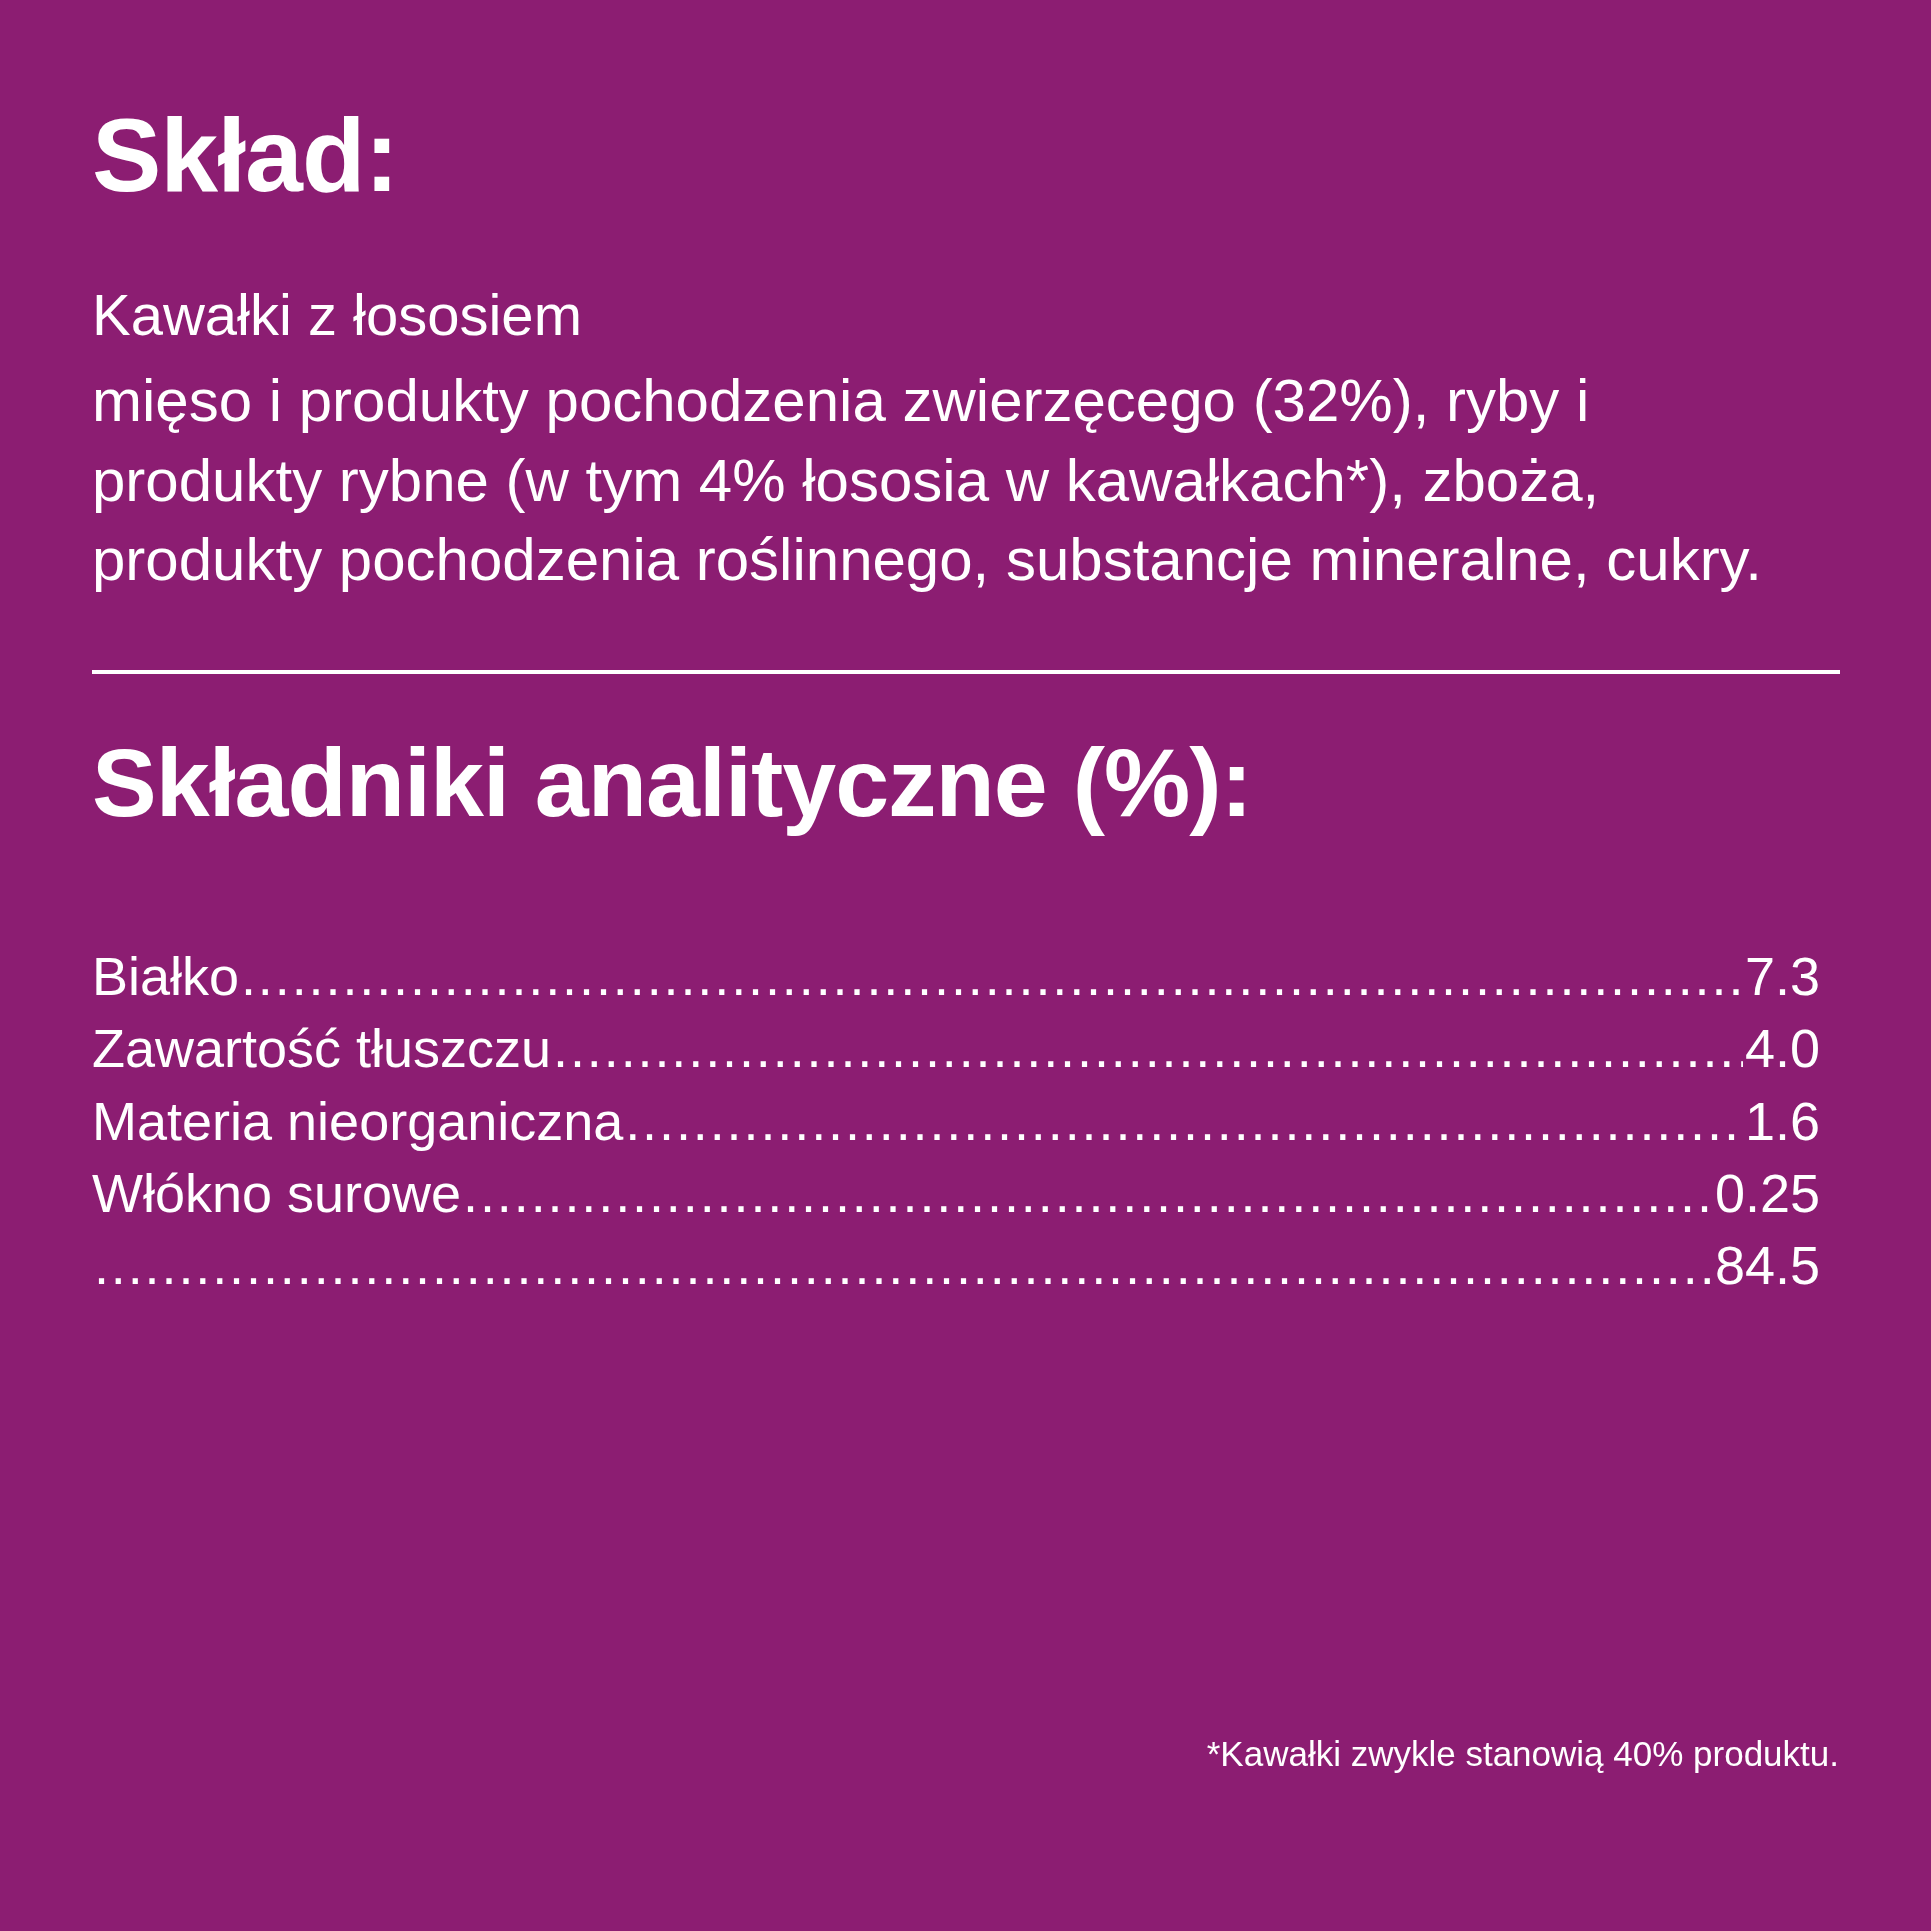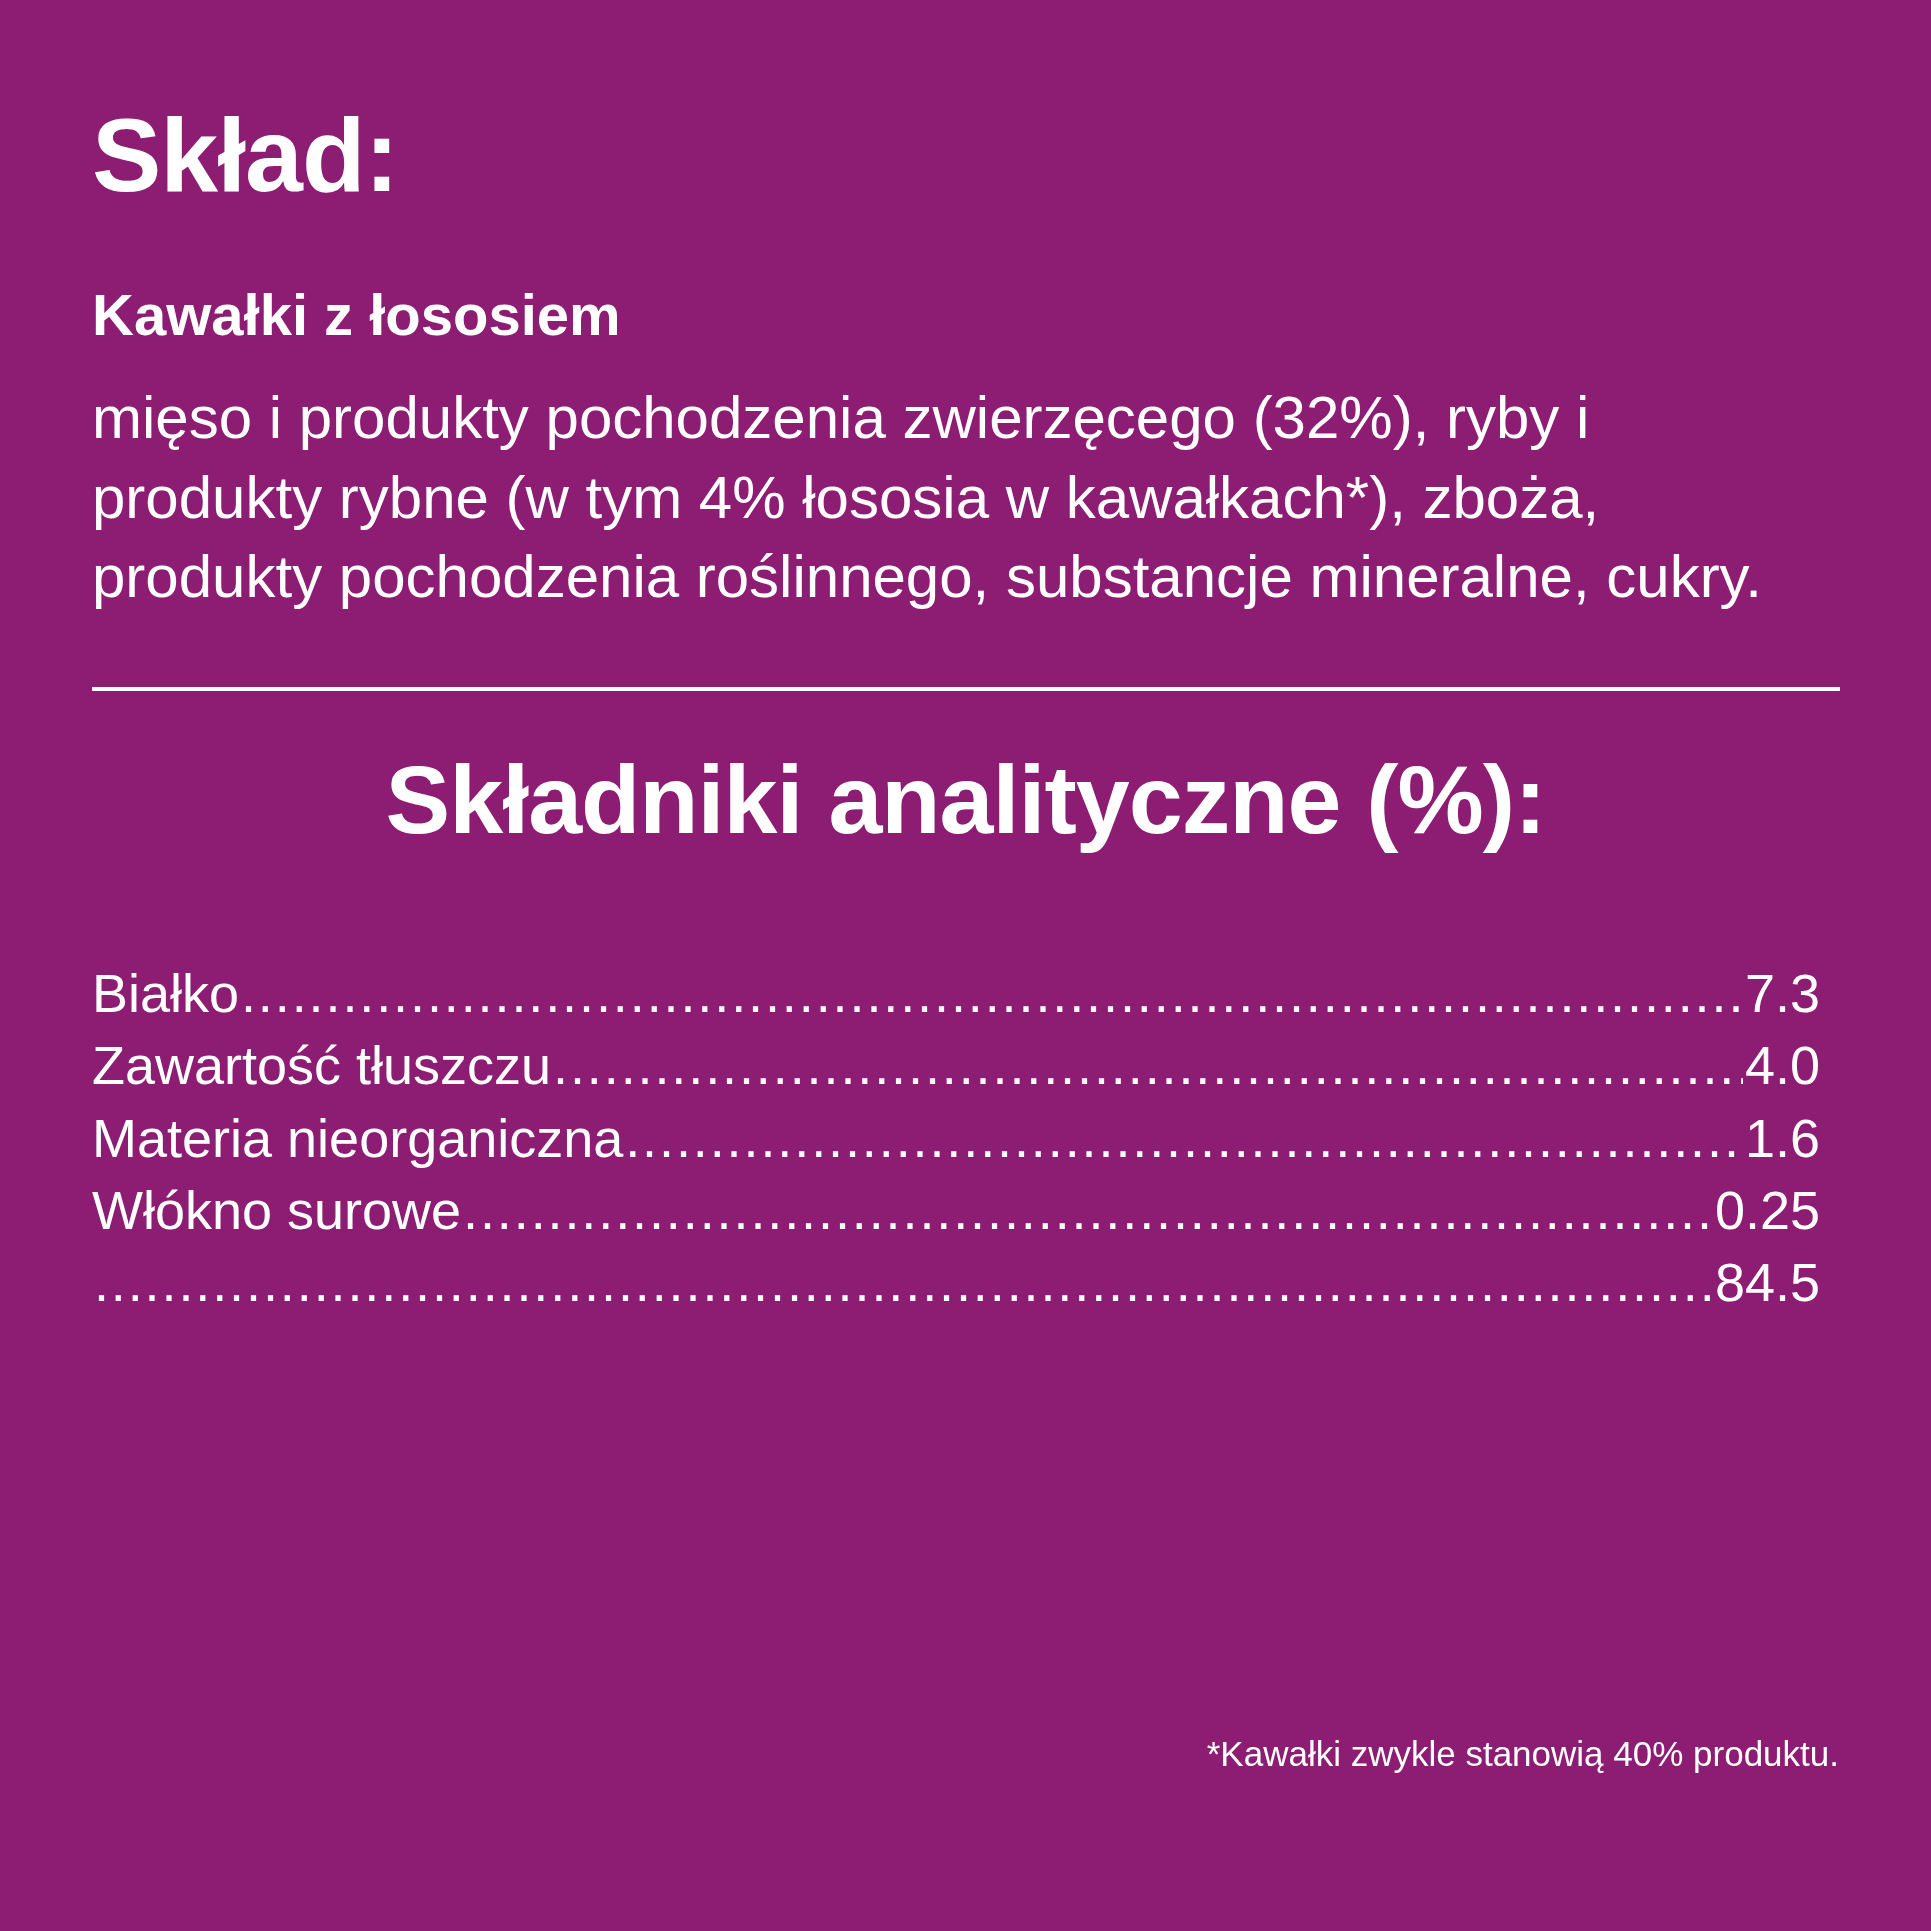--- a/index.html
+++ b/index.html
@@ -24,22 +24,22 @@
   }
   .title-main {
     font-size: 104px;
     font-weight: bold;
     letter-spacing: -1px;
     line-height: 1.05;
     margin: 0 0 70px 0;
   }
   .subtitle {
     font-size: 58px;
-    font-weight: bold;
-    margin: 0 0 28px 0;
+    font-weight: normal;
+    margin: 0 0 11px 0;
     line-height: 1.2;
   }
   .ingredients-text {
     font-size: 60px;
     font-weight: normal;
     line-height: 1.33;
     margin: 0;
     max-width: 1728px;
   }
   .divider {
@@ -47,21 +47,20 @@
     background: #ffffff;
     margin: 70px 0 58px 0;
     width: 1748px;
   }
   .title-analytic {
     font-size: 97px;
     font-weight: bold;
     letter-spacing: -1px;
     margin: 0 0 106px 0;
     line-height: 1.05;
-    text-align: center;
   }
   .nutrition-list {
     list-style: none;
     margin: 0;
     padding: 0;
     width: 1728px;
   }
   .nutrition-row {
     display: flex;
     align-items: flex-end;

